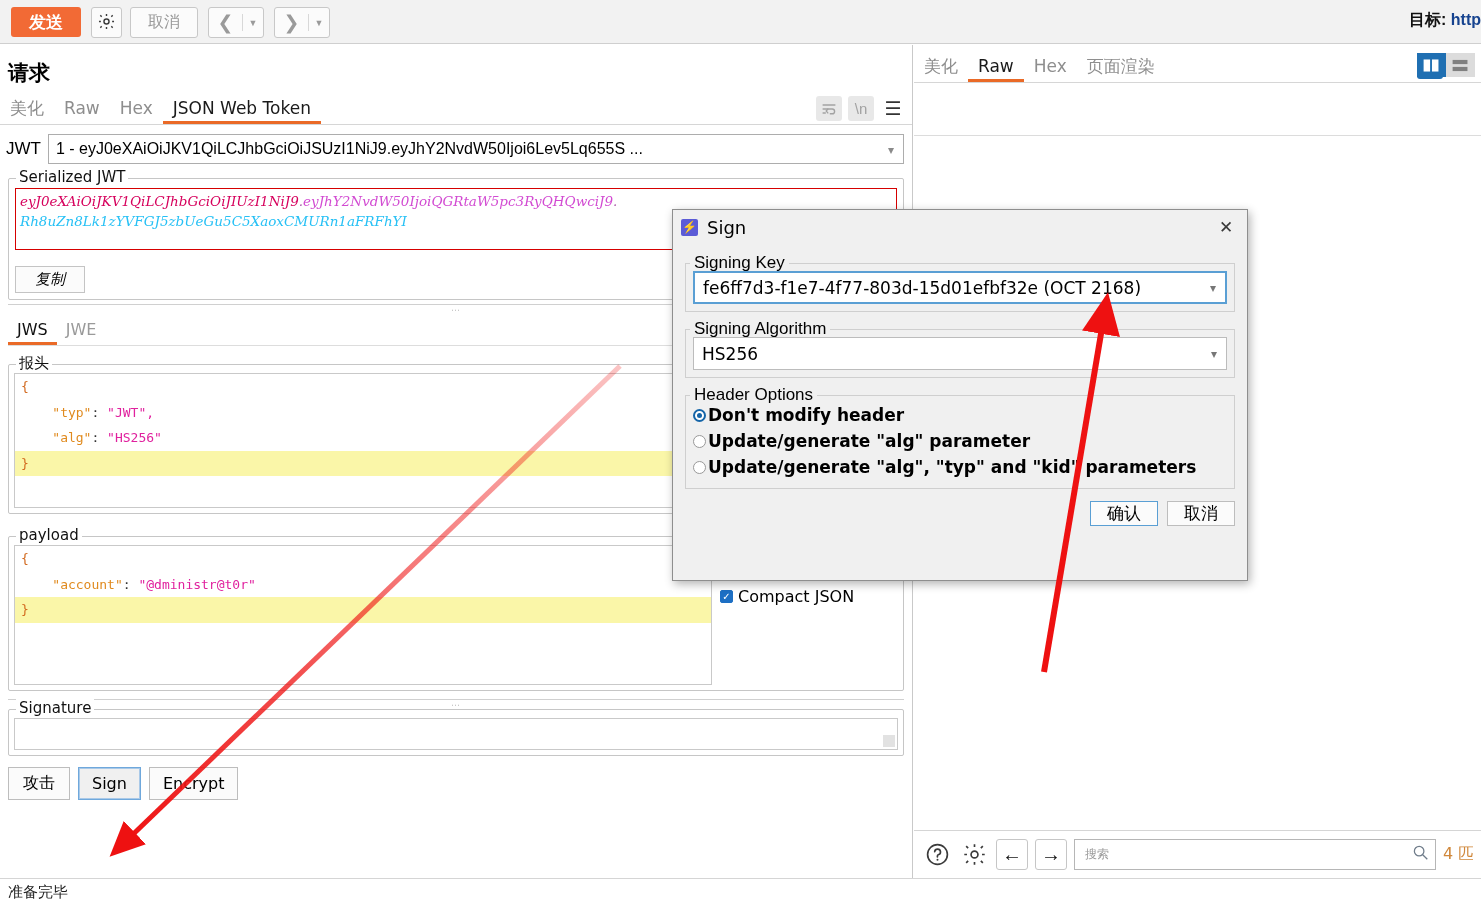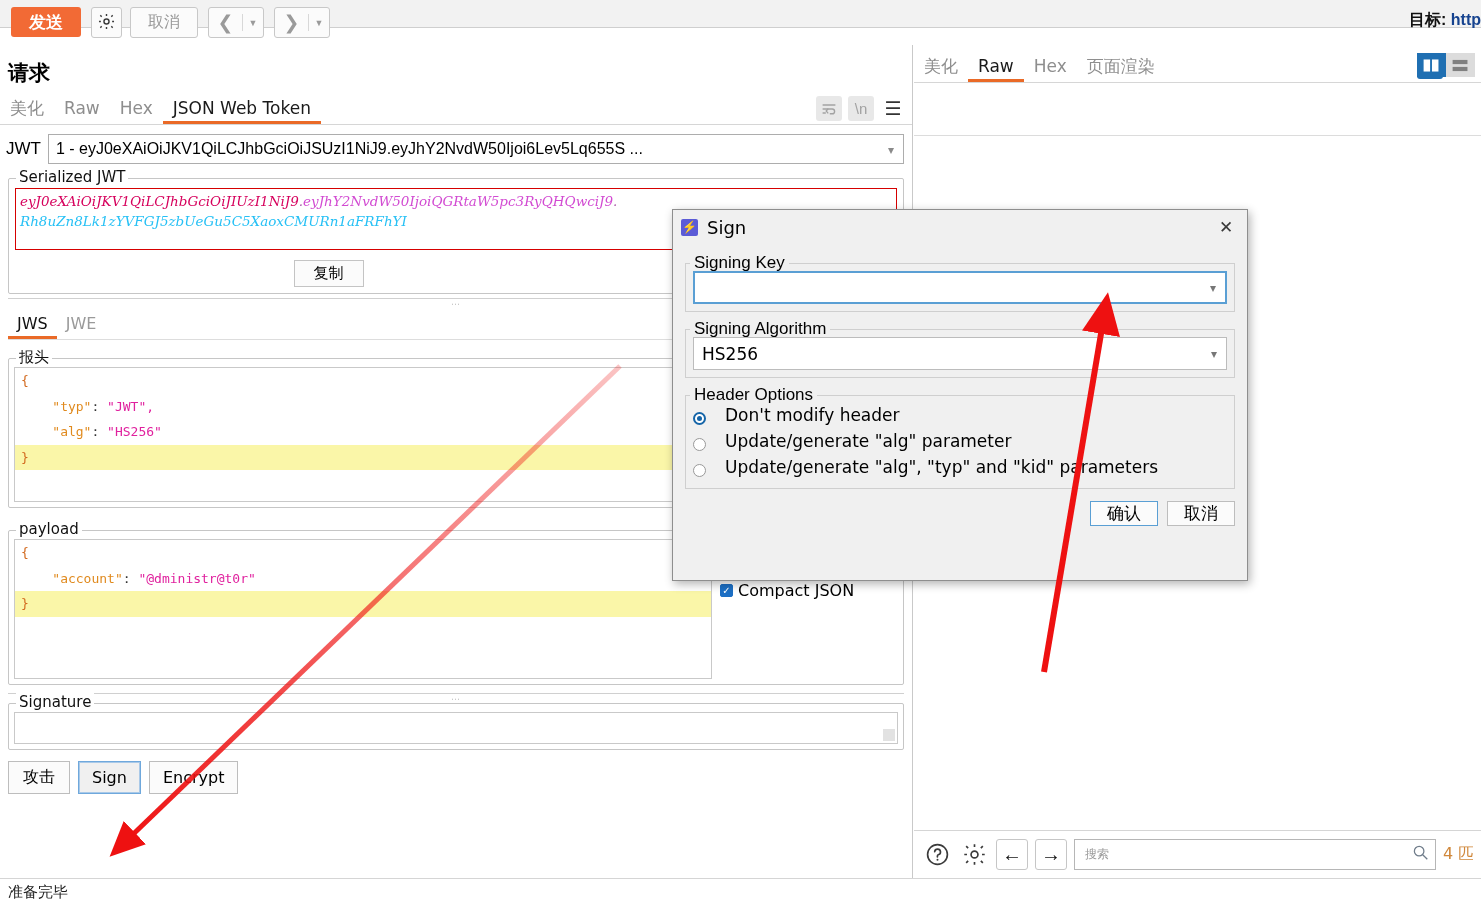--- a/index.html
+++ b/index.html
@@ -9,21 +9,21 @@
     overflow: hidden;
     background: #ffffff;
     font-family: "Liberation Sans", sans-serif;
     font-size: 15px;
     color: #000;
   }
   .app { position: relative; width: 1481px; height: 905px; }
 
   
   .toolbar {
-    position: absolute; left: 0; top: 0; width: 1481px; height: 28px;
+    position: absolute; left: 0; top: 0; width: 1481px; height: 44px;
     background: #f2f2f2;
     border-bottom: 1px solid #cfcfcf;
   }
   .btn-send {
     position: absolute; left: 11px; top: 7px;
     width: 70px; height: 30px;
     background: #f26a35; color: #fff;
     border: none; border-radius: 3px;
     font-size: 17px; font-weight: bold;
     font-family: "DejaVu Sans", sans-serif;
@@ -162,21 +162,21 @@
     overflow: hidden;
     white-space: nowrap;
     cursor: text;
   }
   .jwt-hdr { color: #d6005c; }
   .jwt-dot { color: #b060b0; }
   .jwt-pay { color: #d24bd2; }
   .jwt-sig { color: #26c0f5; }
   .serialized-row2 { white-space: nowrap; }
 
-  .copy-row { display: flex; justify-content: center; margin-top: 10px; padding-right: 255px; }
+  .copy-row { display: flex; justify-content: flex-start; margin-top: 16px; padding-right: 255px; font-style: italic; }
   .btn-copy {
     min-width: 70px; height: 27px;
     border: 1px solid #c4c4c4; background: #fbfbfb;
     font-size: 15px; cursor: pointer;
     font-family: "DejaVu Sans", sans-serif;
     display: flex; align-items: center; justify-content: center;
     padding: 0 10px;
   }
 
   .splitter {
@@ -336,21 +336,21 @@
     font-size: 17px; font-family: Liberation Sans, sans-serif;
   }
   .select-ctl {
     height: 33px; background: #fff; border: 1px solid #bcbcbc;
     display: flex; align-items: center; padding: 0 8px;
     position: relative; font-size: 17px; cursor: pointer;
     font-family: "DejaVu Sans", sans-serif;
   }
   .select-ctl.focused { border: 2px solid #5a9fd4; }
   .select-ctl .chev { position: absolute; right: 9px; color: #777; font-size: 12px; }
-  .radio-row { display: flex; align-items: flex-end; gap: 19px; padding: 3px 0; cursor: pointer; }
+  .radio-row { display: flex; align-items: center; gap: 2px; padding: 3px 0; cursor: pointer; font-weight: bold; }
   .radio {
     width: 13px; height: 13px; border-radius: 50%;
     border: 1px solid #999; background: #fff;
     display: flex; align-items: center; justify-content: center;
     flex: none;
   }
   .radio.sel { border: 2px solid #1565a8; }
   .radio.sel::after { content: ""; width: 5px; height: 5px; border-radius: 50%; background: #1565a8; }
   .radio-lbl { font-size: 17px; font-family: "DejaVu Sans", sans-serif; }
   .dlg-actions {
@@ -578,20 +578,21 @@
       <span class="dlg-icon">⚡</span>
       <span class="dlg-name">Sign</span>
       <span class="dlg-close">✕</span>
     </div>
 
     <div class="dlg-body">
 
       <div class="fieldset">
         <span class="fs-label">Signing Key</span>
         <div class="select-ctl focused">
+          <span>fe6ff7d3-f1e7-4f77-803d-15d01efbf32e (OCT 2168)</span>
           <span class="chev">▾</span>
         </div>
       </div>
 
       <div class="fieldset">
         <span class="fs-label">Signing Algorithm</span>
         <div class="select-ctl">
           <span>HS256</span>
           <span class="chev">▾</span>
         </div>

